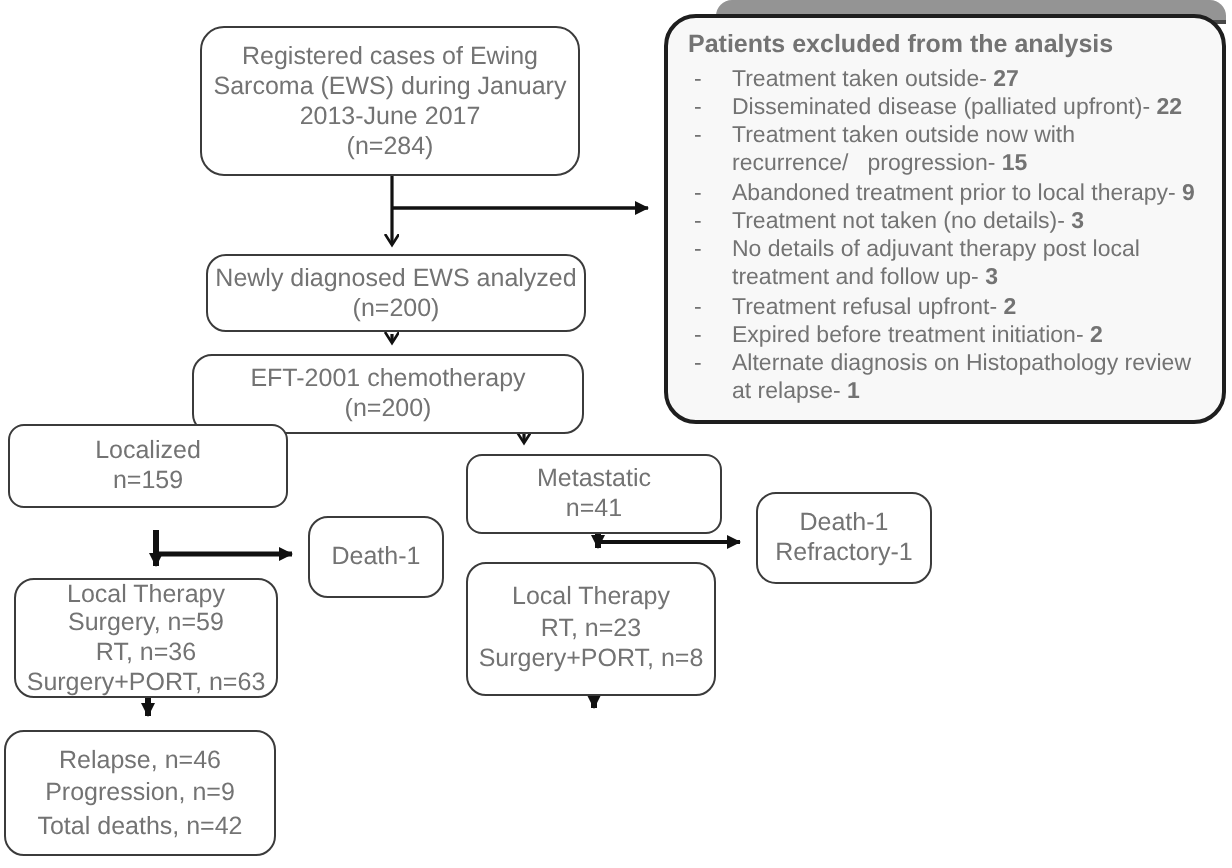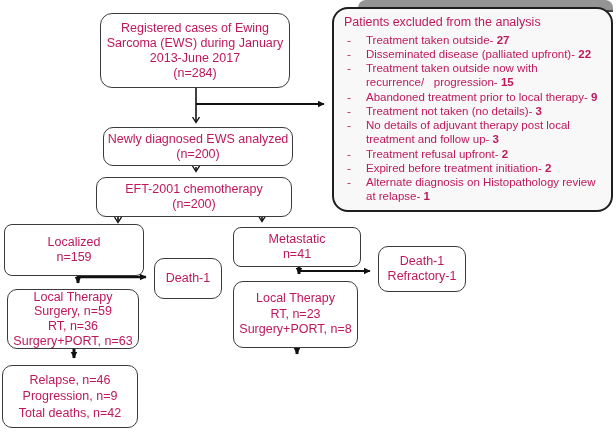--- a/index.html
+++ b/index.html
@@ -1,38 +1,38 @@
 <!DOCTYPE html>
 <html><head>
 <meta charset="utf-8">
 <style>
   html,body { margin:0; padding:0; background:#ffffff; }
   .canvas {
     position:relative; width:616px; height:434px; background:#ffffff;
-    font-family:"Liberation Sans", sans-serif; color:#be185d; overflow:hidden;
+    font-family:"Liberation Sans", sans-serif; color:#737373; overflow:hidden;
   }
   .arrows { position:absolute; left:0; top:0; z-index:1; }
   .node {
     position:absolute; box-sizing:border-box; z-index:2;
     border:1.8px solid #3b3b3b; border-radius:10px; background:#ffffff;
     display:flex; flex-direction:column; align-items:center; justify-content:center;
     text-align:center; font-size:12.5px; line-height:1.2; padding:2px 3px;
   }
   .node b { font-weight:normal; }
   .strip {
     position:absolute; left:358px; top:0; width:255px; height:10px;
     background:#949494; border-bottom:2.5px solid #474747;
     border-radius:8px 8px 0 0; z-index:1;
   }
   .excluded {
     position:absolute; box-sizing:border-box; left:332px; top:7px; width:281px; height:205px;
     border:2.6px solid #1e1e1e; border-radius:16px; background:#f8f8f8;
     z-index:3; padding:5px 5px 3px 9px; font-size:11.5px; line-height:1.24;
   }
-  .excluded .title { font-weight:normal; font-size:12.5px; margin:1px 0 2px 1px; }
+  .excluded .title { font-weight:bold; font-size:12.5px; margin:1px 0 2px 1px; }
   .excluded ul { list-style:none; margin:0; padding:0; }
   .excluded li { position:relative; padding-left:23px; }
   .excluded li .dash { position:absolute; left:4px; top:0; }
   .excluded li .lbl { white-space:pre-line; }
   .excluded li .num { font-weight:bold; }
 </style>
 </head>
 <body>
 
 <div class="canvas">
@@ -96,21 +96,21 @@
   <div class="node" style="left:103px;top:127px;width:190px;height:39px">
     <span>Newly diagnosed EWS analyzed</span>
     <b>(n=200)</b>
   </div>
 
   <div class="node" style="left:96px;top:177px;width:196px;height:40px">
     <span>EFT-2001 chemotherapy</span>
     <b>(n=200)</b>
   </div>
 
-  <div class="node" style="left:4px;top:224px;width:140px;height:52px;border-radius:8px">
+  <div class="node" style="left:4px;top:212px;width:140px;height:42px;border-radius:8px">
     <span>Localized</span>
     <b>n=159</b>
   </div>
 
   <div class="node" style="left:233px;top:227px;width:128px;height:40px;border-radius:8px">
     <span>Metastatic</span>
     <b>n=41</b>
   </div>
 
   <div class="node" style="left:154px;top:258px;width:68px;height:41px">

